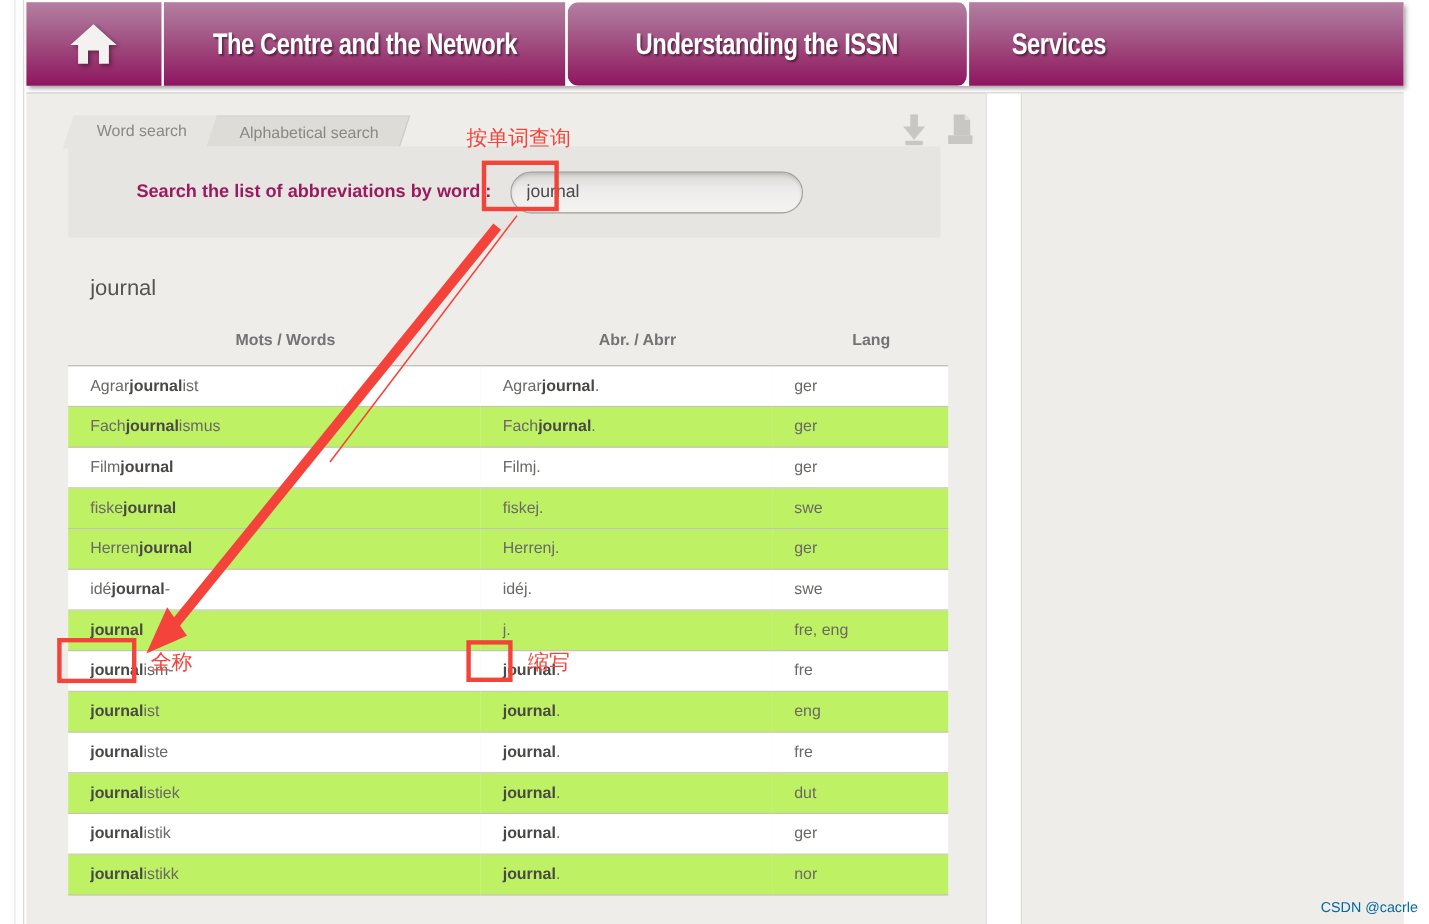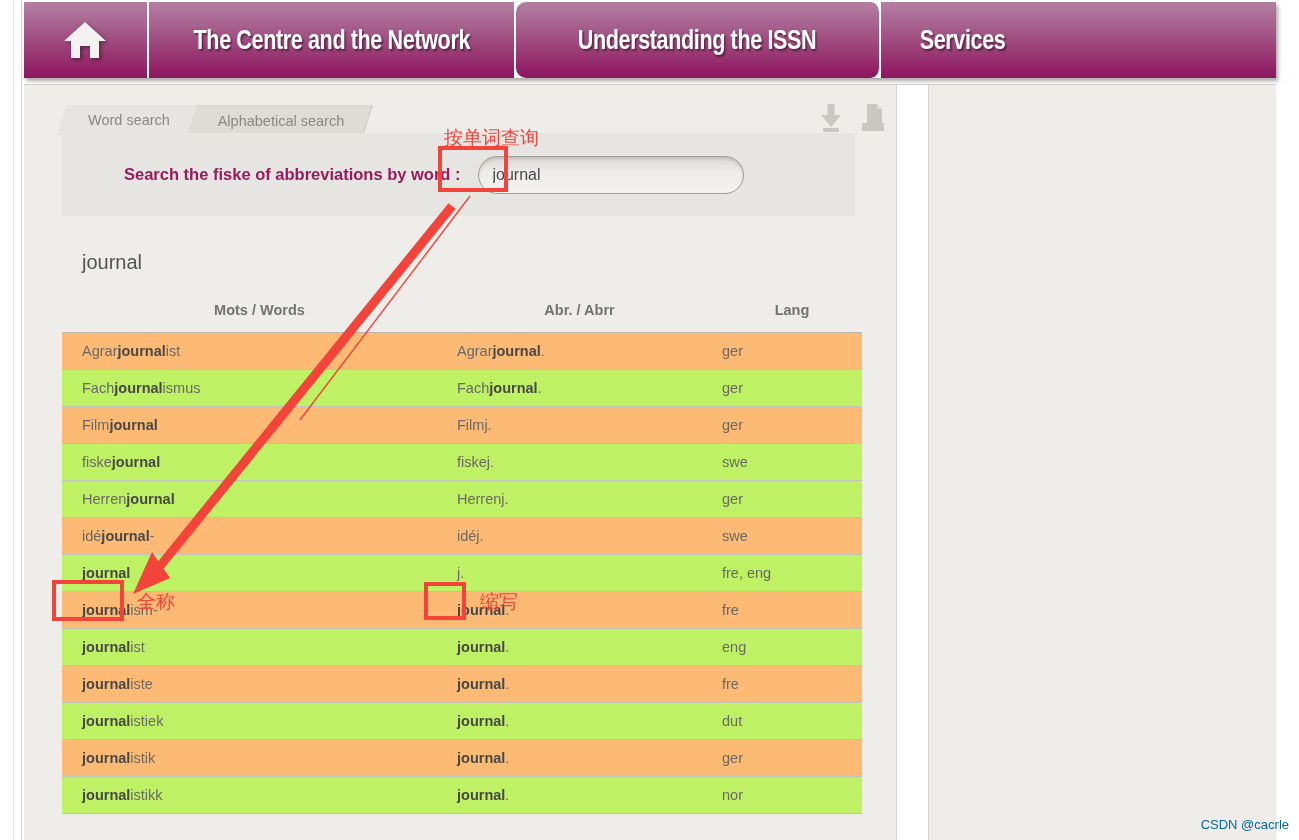--- a/index.html
+++ b/index.html
@@ -158,21 +158,21 @@
     border-bottom: 1px solid #b9b7b2;
     background: transparent;
   }
   .tbl td {
     font-size: 14.5px;
     color: #6b6965;
     padding: 10px 0 10px 20px;
     border-bottom: 1px solid #c3c1bc;
     height: 36px;
   }
-  .tbl tr.odd td  { background: #fdba74; }
+  .tbl tr.odd td  { background: #ffffff; }
   .tbl tr.even td { background: #bef264; }
   .tbl td b { font-weight: 700; color: #4a4845; }
 
   
   .overlay { position: absolute; left: 0; top: 0; width: 1299px; height: 840px; pointer-events: none; }
   .anno-text {
     position: absolute;
     color: #f4433a;
     font-size: 19px;
     font-family: "DejaVu Sans", sans-serif;
@@ -241,21 +241,21 @@
       </svg>
       <svg class="tb-icon" viewBox="0 0 26 30">
         <path d="M7 1 L17 1 L22 6 L22 20 L7 20 Z" fill="#c9c7c2"></path>
         <path d="M17 1 L17 6 L22 6 Z" fill="#e3e1dd"></path>
         <path d="M2 21 L24 21 L24 28 L2 28 Z" fill="#c9c7c2"></path>
         <rect x="2" y="20" width="22" height="3" fill="#c9c7c2"></rect>
       </svg>
     </div>
 
     <div class="search-panel">
-      <div class="search-label">Search the fiske of abbreviations by word :</div>
+      <div class="search-label">Search the list of abbreviations by word :</div>
       <input class="search-input" type="text" value="journal" style="">
     </div>
 
     <div class="results">
       <div class="result-title">journal</div>
 
       <table class="tbl">
         <colgroup>
             <col class="c1">
             <col class="c2">
@@ -344,18 +344,18 @@
     <line x1="470" y1="196" x2="300" y2="420" stroke="#f4433a" stroke-width="1.4"></line>
 
     <line x1="452" y1="206" x2="152" y2="576" stroke="#f4433a" stroke-width="9"></line>
     <polygon points="133,594 152,552 170,578" fill="#f4433a"></polygon>
   </svg>
 
   <div class="anno-box" style="left:438px; top:146px; width:70px; height:46px;"></div>
   <div class="anno-box" style="left:52px; top:580px; width:72px; height:41px;"></div>
   <div class="anno-box" style="left:424px; top:582px; width:42px; height:38px;"></div>
 
-  <div class="anno-text" style="left:444px; top:113px;margin-top:12px;">按单词查询</div>
+  <div class="anno-text" style="left:424px; top:113px;">按单词查询</div>
   <div class="anno-text" style="left:137px; top:589px;text-align:right;">全称</div>
   <div class="anno-text" style="left:480px; top:589px;">缩写</div>
 
   <div class="watermark">CSDN @cacrle</div>
 </div>
 
 </body></html>

